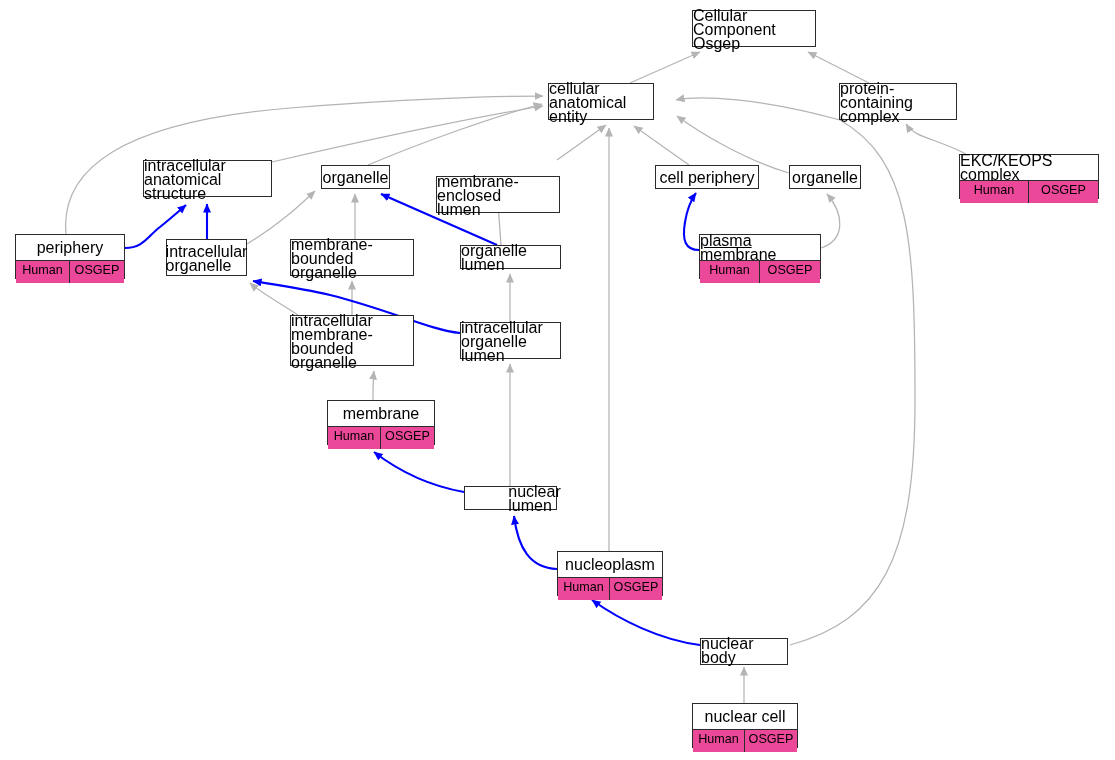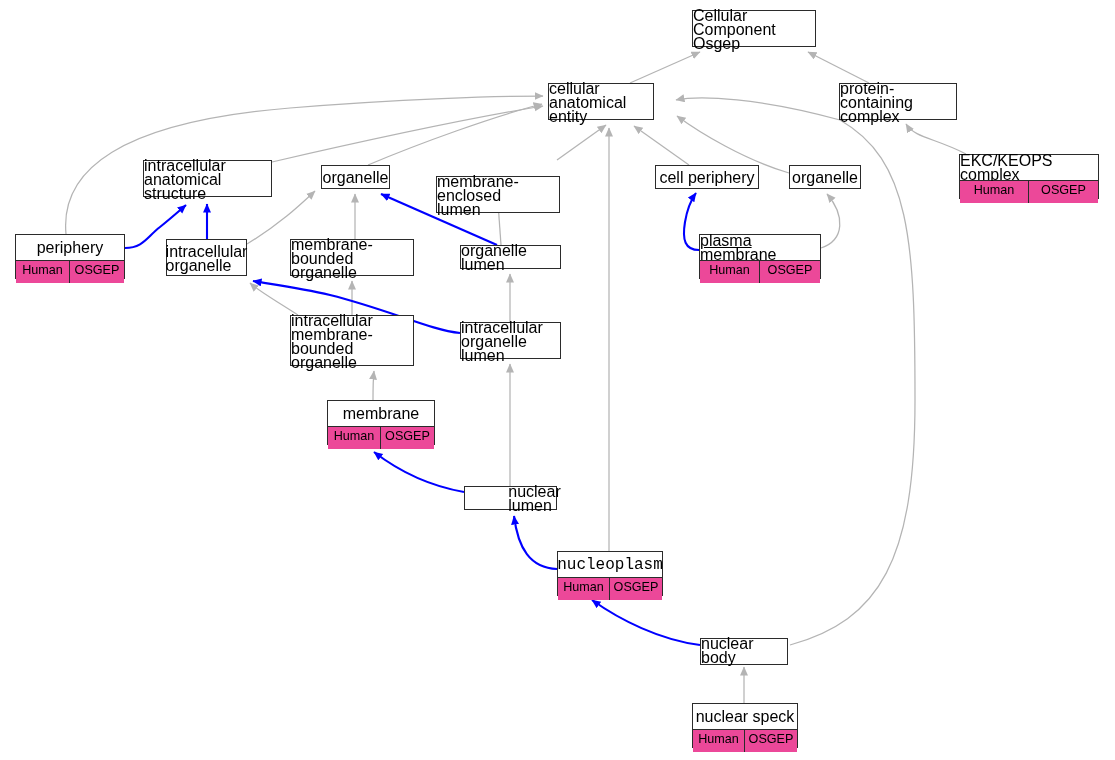--- a/index.html
+++ b/index.html
@@ -132,30 +132,30 @@
         <div class="title" style="height: 25px;">membrane</div>
         <div class="ann">
           <div class="cell left">Human</div>
           <div class="cell">OSGEP</div>
         </div>
       </div>
       <div class="node" style="left: 464px; top: 486px; width: 93px; height: 24px; padding-left: 48px;">
         <div class="title" style="height: 24px;">nuclear lumen</div>
       </div>
       <div class="node" style="left: 557px; top: 551px; width: 106px; height: 45px;">
-        <div class="title" style="height: 25px; font-family: Liberation Mono, monospace;">nucleoplasm</div>
+        <div class="title" style="height: 25px;">nucleoplasm</div>
         <div class="ann">
           <div class="cell left">Human</div>
           <div class="cell">OSGEP</div>
         </div>
       </div>
       <div class="node" style="left: 700px; top: 638px; width: 88px; height: 27px;">
         <div class="title" style="height: 24px;">nuclear body</div>
       </div>
       <div class="node" style="left: 692px; top: 703px; width: 106px; height: 45px;">
-        <div class="title" style="height: 25px;">nuclear speck</div>
+        <div class="title" style="height: 25px;">nuclear cell</div>
         <div class="ann">
           <div class="cell left">Human</div>
           <div class="cell">OSGEP</div>
         </div>
       </div>
     </div>
 </div>
 
 </body></html>

